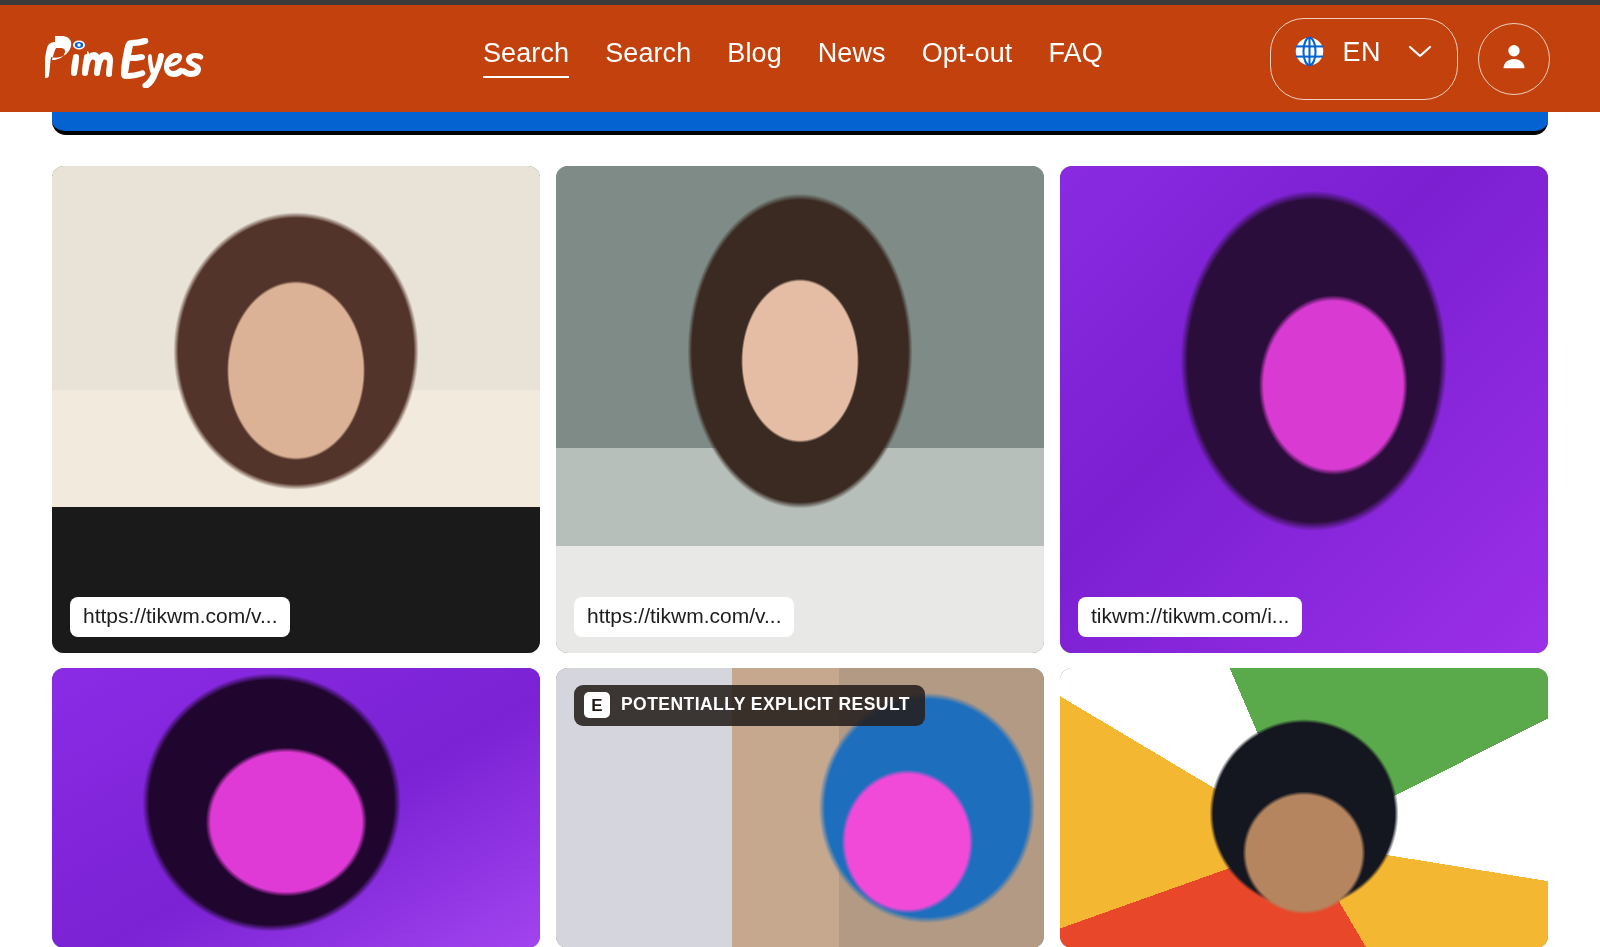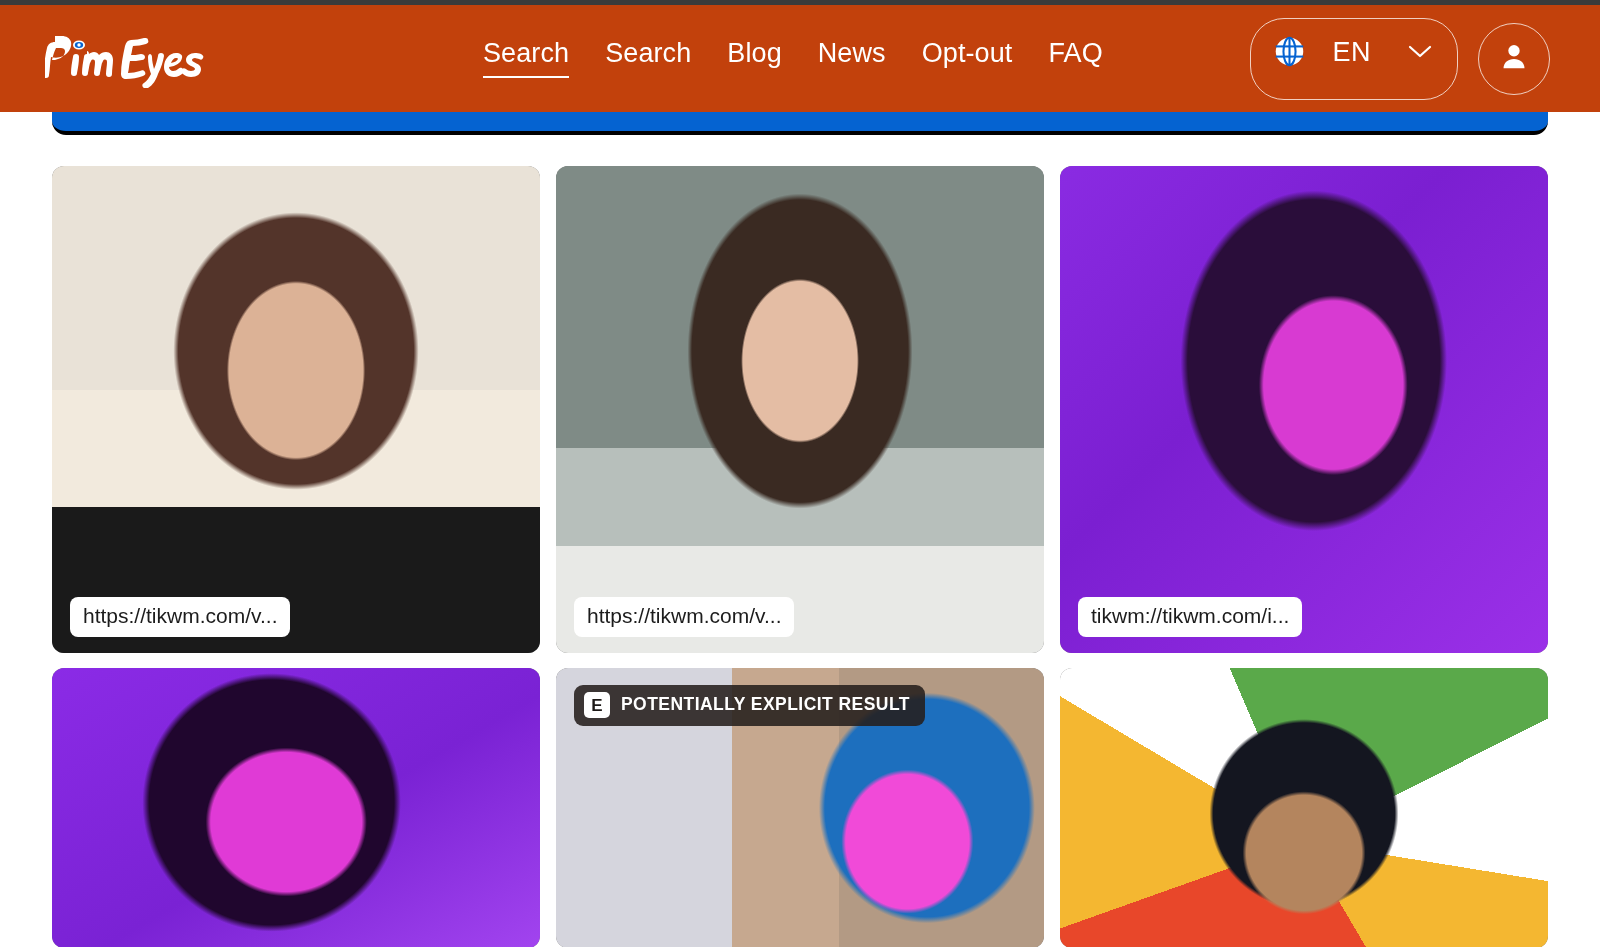--- a/index.html
+++ b/index.html
@@ -67,21 +67,21 @@
     margin-left: auto;
     margin-right: 50px;
     display: flex;
     align-items: center;
     gap: 20px;
   }
 
   .lang-btn {
     display: flex;
     align-items: center;
-    gap: 26px;
+    gap: 16px;
     height: 82px;
     padding: 0 24px 12px 22px;
     border: 1.6px solid rgba(255,255,255,.75);
     border-radius: 34px;
     background: transparent;
     color: #fff;
     cursor: pointer;
   }
   .lang-code {
     font-size: 27px;

